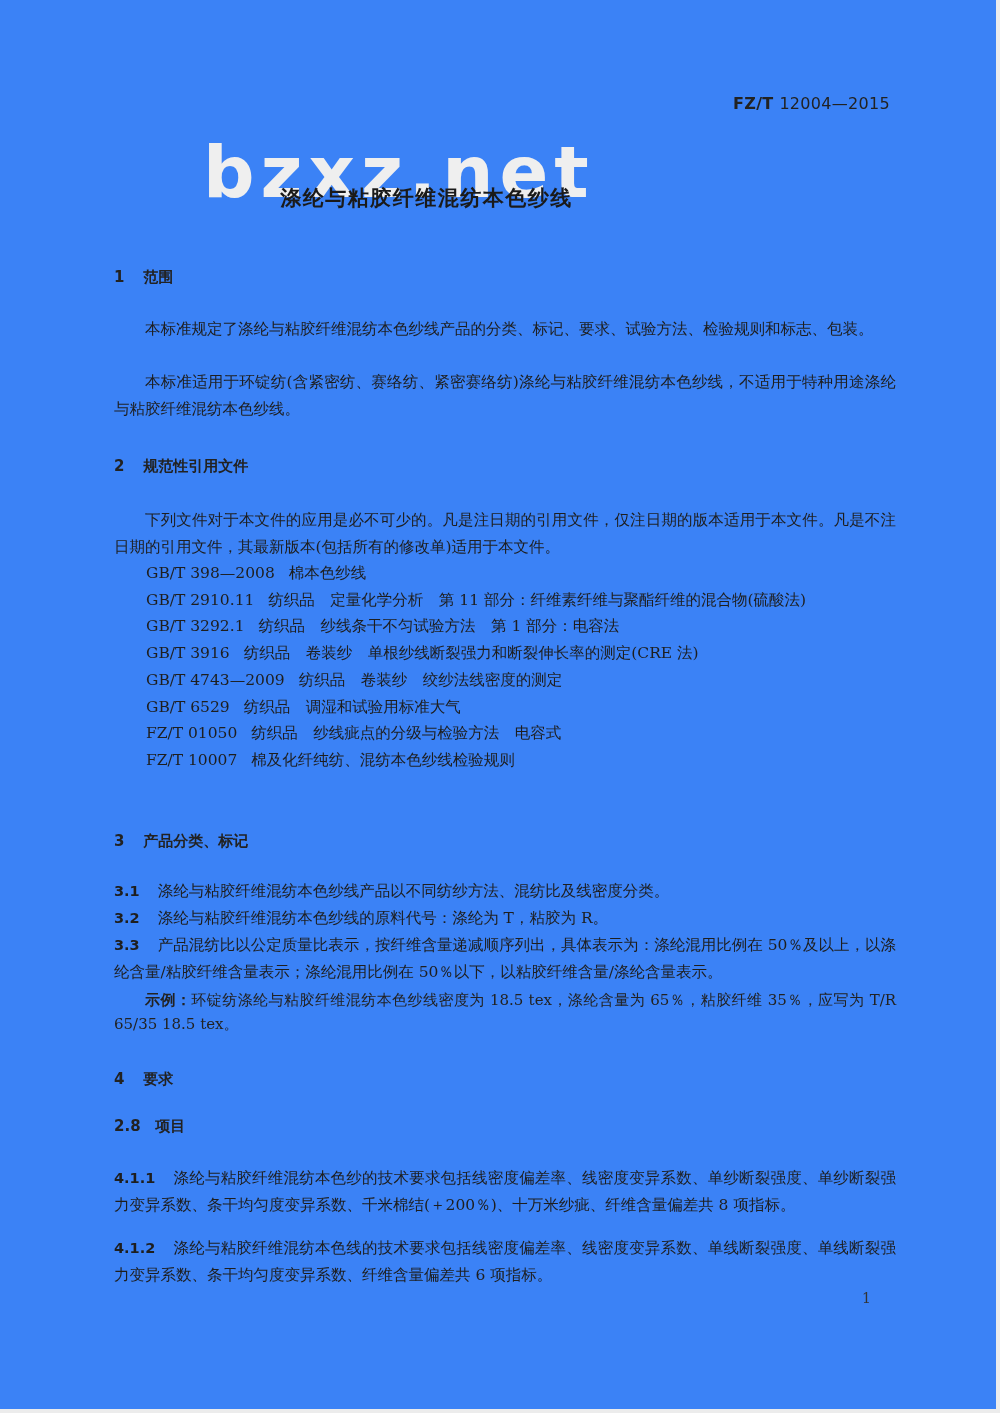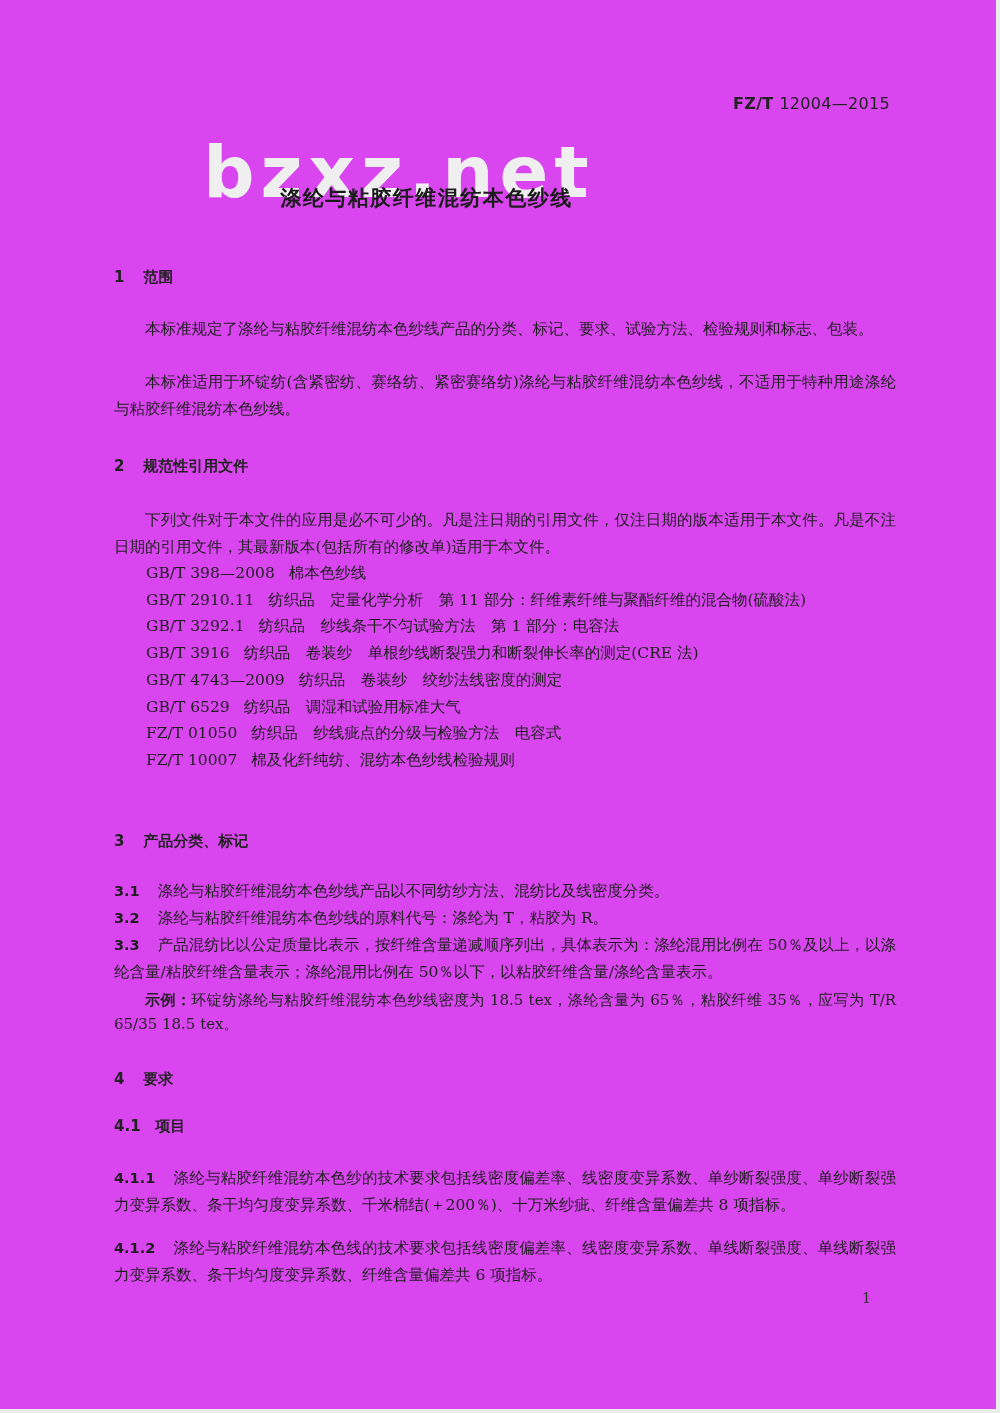--- a/index.html
+++ b/index.html
@@ -1,18 +1,18 @@
 <!DOCTYPE html>
 <html><head>
 <meta charset="utf-8">
 <style>
   html, body { margin:0; padding:0; background:#ffffff; }
   body { width:1000px; height:1413px; position:relative; overflow:hidden;
          font-family:"DejaVu Serif", "Liberation Serif", serif; color:#1a1a1a; }
-  .page { position:absolute; left:0; top:0; width:996px; height:1409px; background:#d946ef;
+  .page { position:absolute; left:0; top:0; width:996px; height:1409px; background:#3b82f6;
           border-right:4px solid #ececec; border-bottom:4px solid #ececec; }
   .std-code { position:absolute; right:106px; top:94px; font-family:"DejaVu Sans", "Liberation Sans", sans-serif;
               font-size:16px; font-weight:bold; letter-spacing:0.3px; color:#222; }
   .std-code .num { font-weight:normal; }
   .watermark { position:absolute; left:203px; top:136px; font-family:"DejaVu Sans", "Liberation Sans", sans-serif;
                font-size:72px; font-weight:bold; color:#efefef; letter-spacing:6px; line-height:1; z-index:0; }
   .doc-title { position:absolute; left:0; width:853px; top:184px; text-align:center; z-index:1;
                font-family:"DejaVu Sans", "Liberation Sans", sans-serif; font-size:21px; font-weight:bold;
                color:#1a1a1a; letter-spacing:1.5px; }
   .sec-heading { position:absolute; left:114px; font-family:"DejaVu Sans", "Liberation Sans", sans-serif;
@@ -83,21 +83,21 @@
   </div>
   <div class="example" style="top:988px;">
     <span class="lbl">示例：</span><span>环锭纺涤纶与粘胶纤维混纺本色纱线密度为 18.5 tex，涤纶含量为 65％，粘胶纤维 35％，应写为 T/R 65/35 18.5 tex。</span>
   </div>
 
   <div class="sec-heading" style="top:1070px;">
     <span class="n">4</span>
     <span>要求</span>
   </div>
   <div class="sec-heading" style="top:1117px;">
-    <span class="n" style="width:36px;">4.1</span>
+    <span class="n" style="width:36px;">2.8</span>
     <span>项目</span>
   </div>
   <div class="clause" style="top:1165px;">
     <span class="cn">4.1.1</span><span>涤纶与粘胶纤维混纺本色纱的技术要求包括线密度偏差率、线密度变异系数、单纱断裂强度、单纱断裂强力变异系数、条干均匀度变异系数、千米棉结(＋200％)、十万米纱疵、纤维含量偏差共 8 项指标。</span>
   </div>
   <div class="clause" style="top:1235px;">
     <span class="cn">4.1.2</span><span>涤纶与粘胶纤维混纺本色线的技术要求包括线密度偏差率、线密度变异系数、单线断裂强度、单线断裂强力变异系数、条干均匀度变异系数、纤维含量偏差共 6 项指标。</span>
   </div>
 
   <div class="page-number">1</div>

